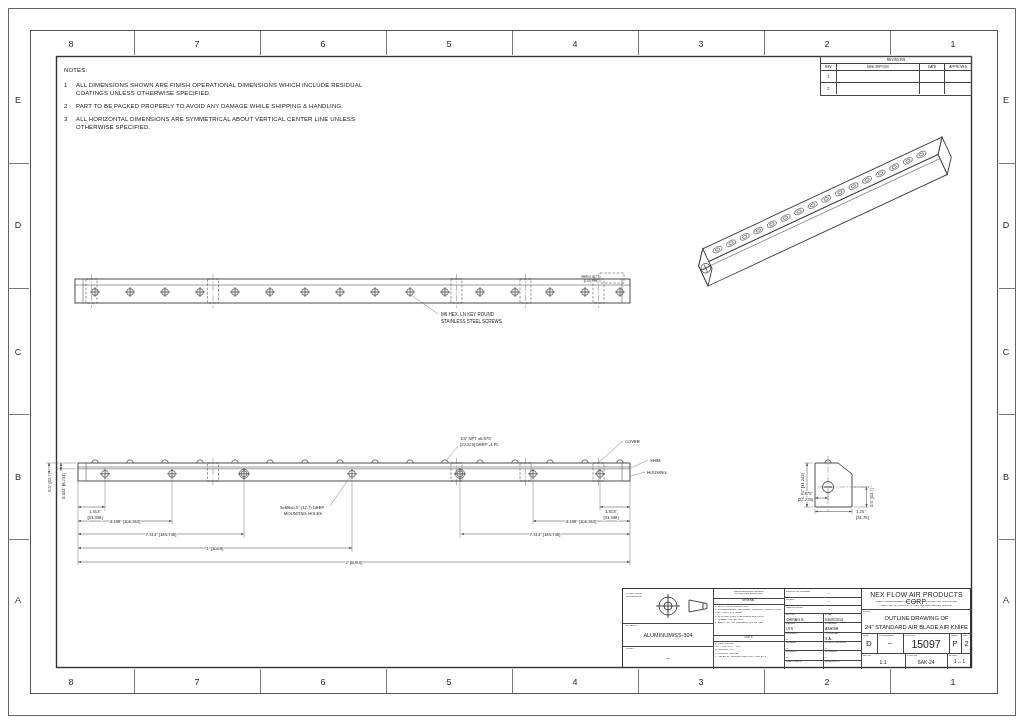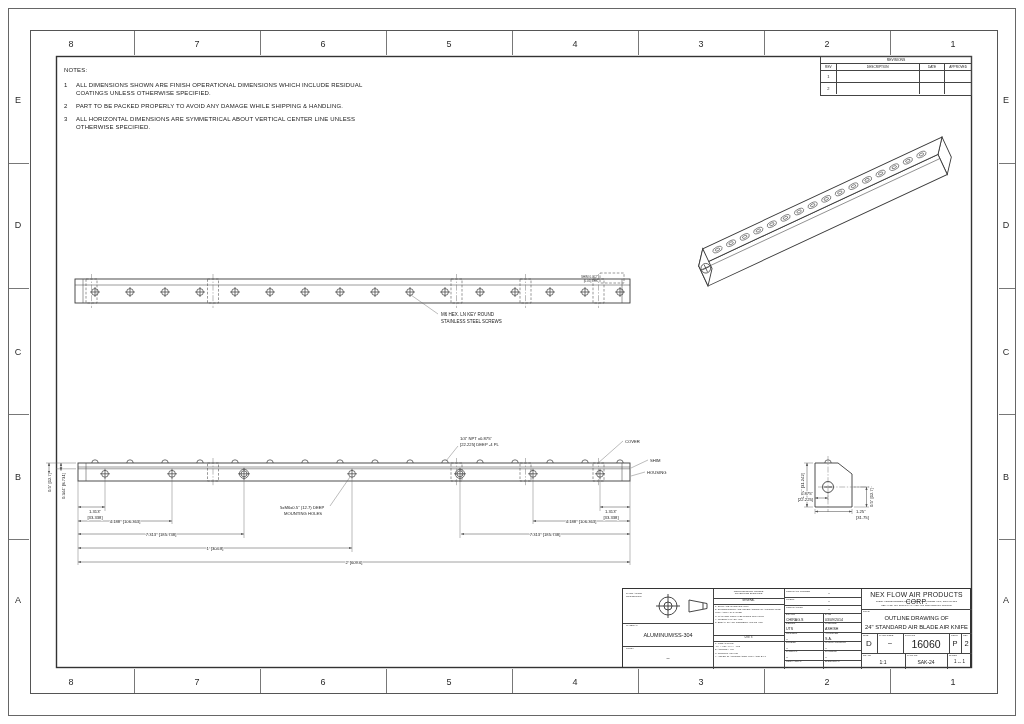--- a/index.html
+++ b/index.html
@@ -440,21 +440,21 @@
   <div class="vl" style="left:254px;top:44px;height:20px;"></div>
   <div class="vl" style="left:280px;top:44px;height:20px;"></div>
   <div class="vl" style="left:326px;top:44px;height:20px;"></div>
   <div class="vl" style="left:338px;top:44px;height:20px;"></div>
 
   <div class="abs lab" style="left:240px;top:45.5px;">SIZE</div>
   <div class="abs ctr" style="left:238px;top:50px;width:16px;font-size:8px;">D</div>
   <div class="abs lab" style="left:256px;top:45.5px;">CAGE CODE</div>
   <div class="abs ctr" style="left:254px;top:50px;width:26px;font-size:7px;">–</div>
   <div class="abs lab" style="left:282px;top:45.5px;">DWG NO</div>
-  <div class="abs ctr" style="left:280px;top:49px;width:46px;font-size:10.5px;">16060</div>
+  <div class="abs ctr" style="left:280px;top:49px;width:46px;font-size:10.5px;">15097</div>
   <div class="abs lab" style="left:328px;top:45.5px;">FSCM</div>
   <div class="abs ctr" style="left:326px;top:50px;width:12px;font-size:7.5px;">P</div>
   <div class="abs lab" style="left:340px;top:45.5px;">REV</div>
   <div class="abs ctr" style="left:338px;top:50px;width:11px;font-size:7.5px;">2</div>
 
   <div class="hl" style="left:238px;top:64px;width:111px;"></div>
   <div class="vl" style="left:282px;top:64px;height:16px;"></div>
   <div class="vl" style="left:324px;top:64px;height:16px;"></div>
 
   <div class="abs lab" style="left:240px;top:65.5px;">SCALE</div>

